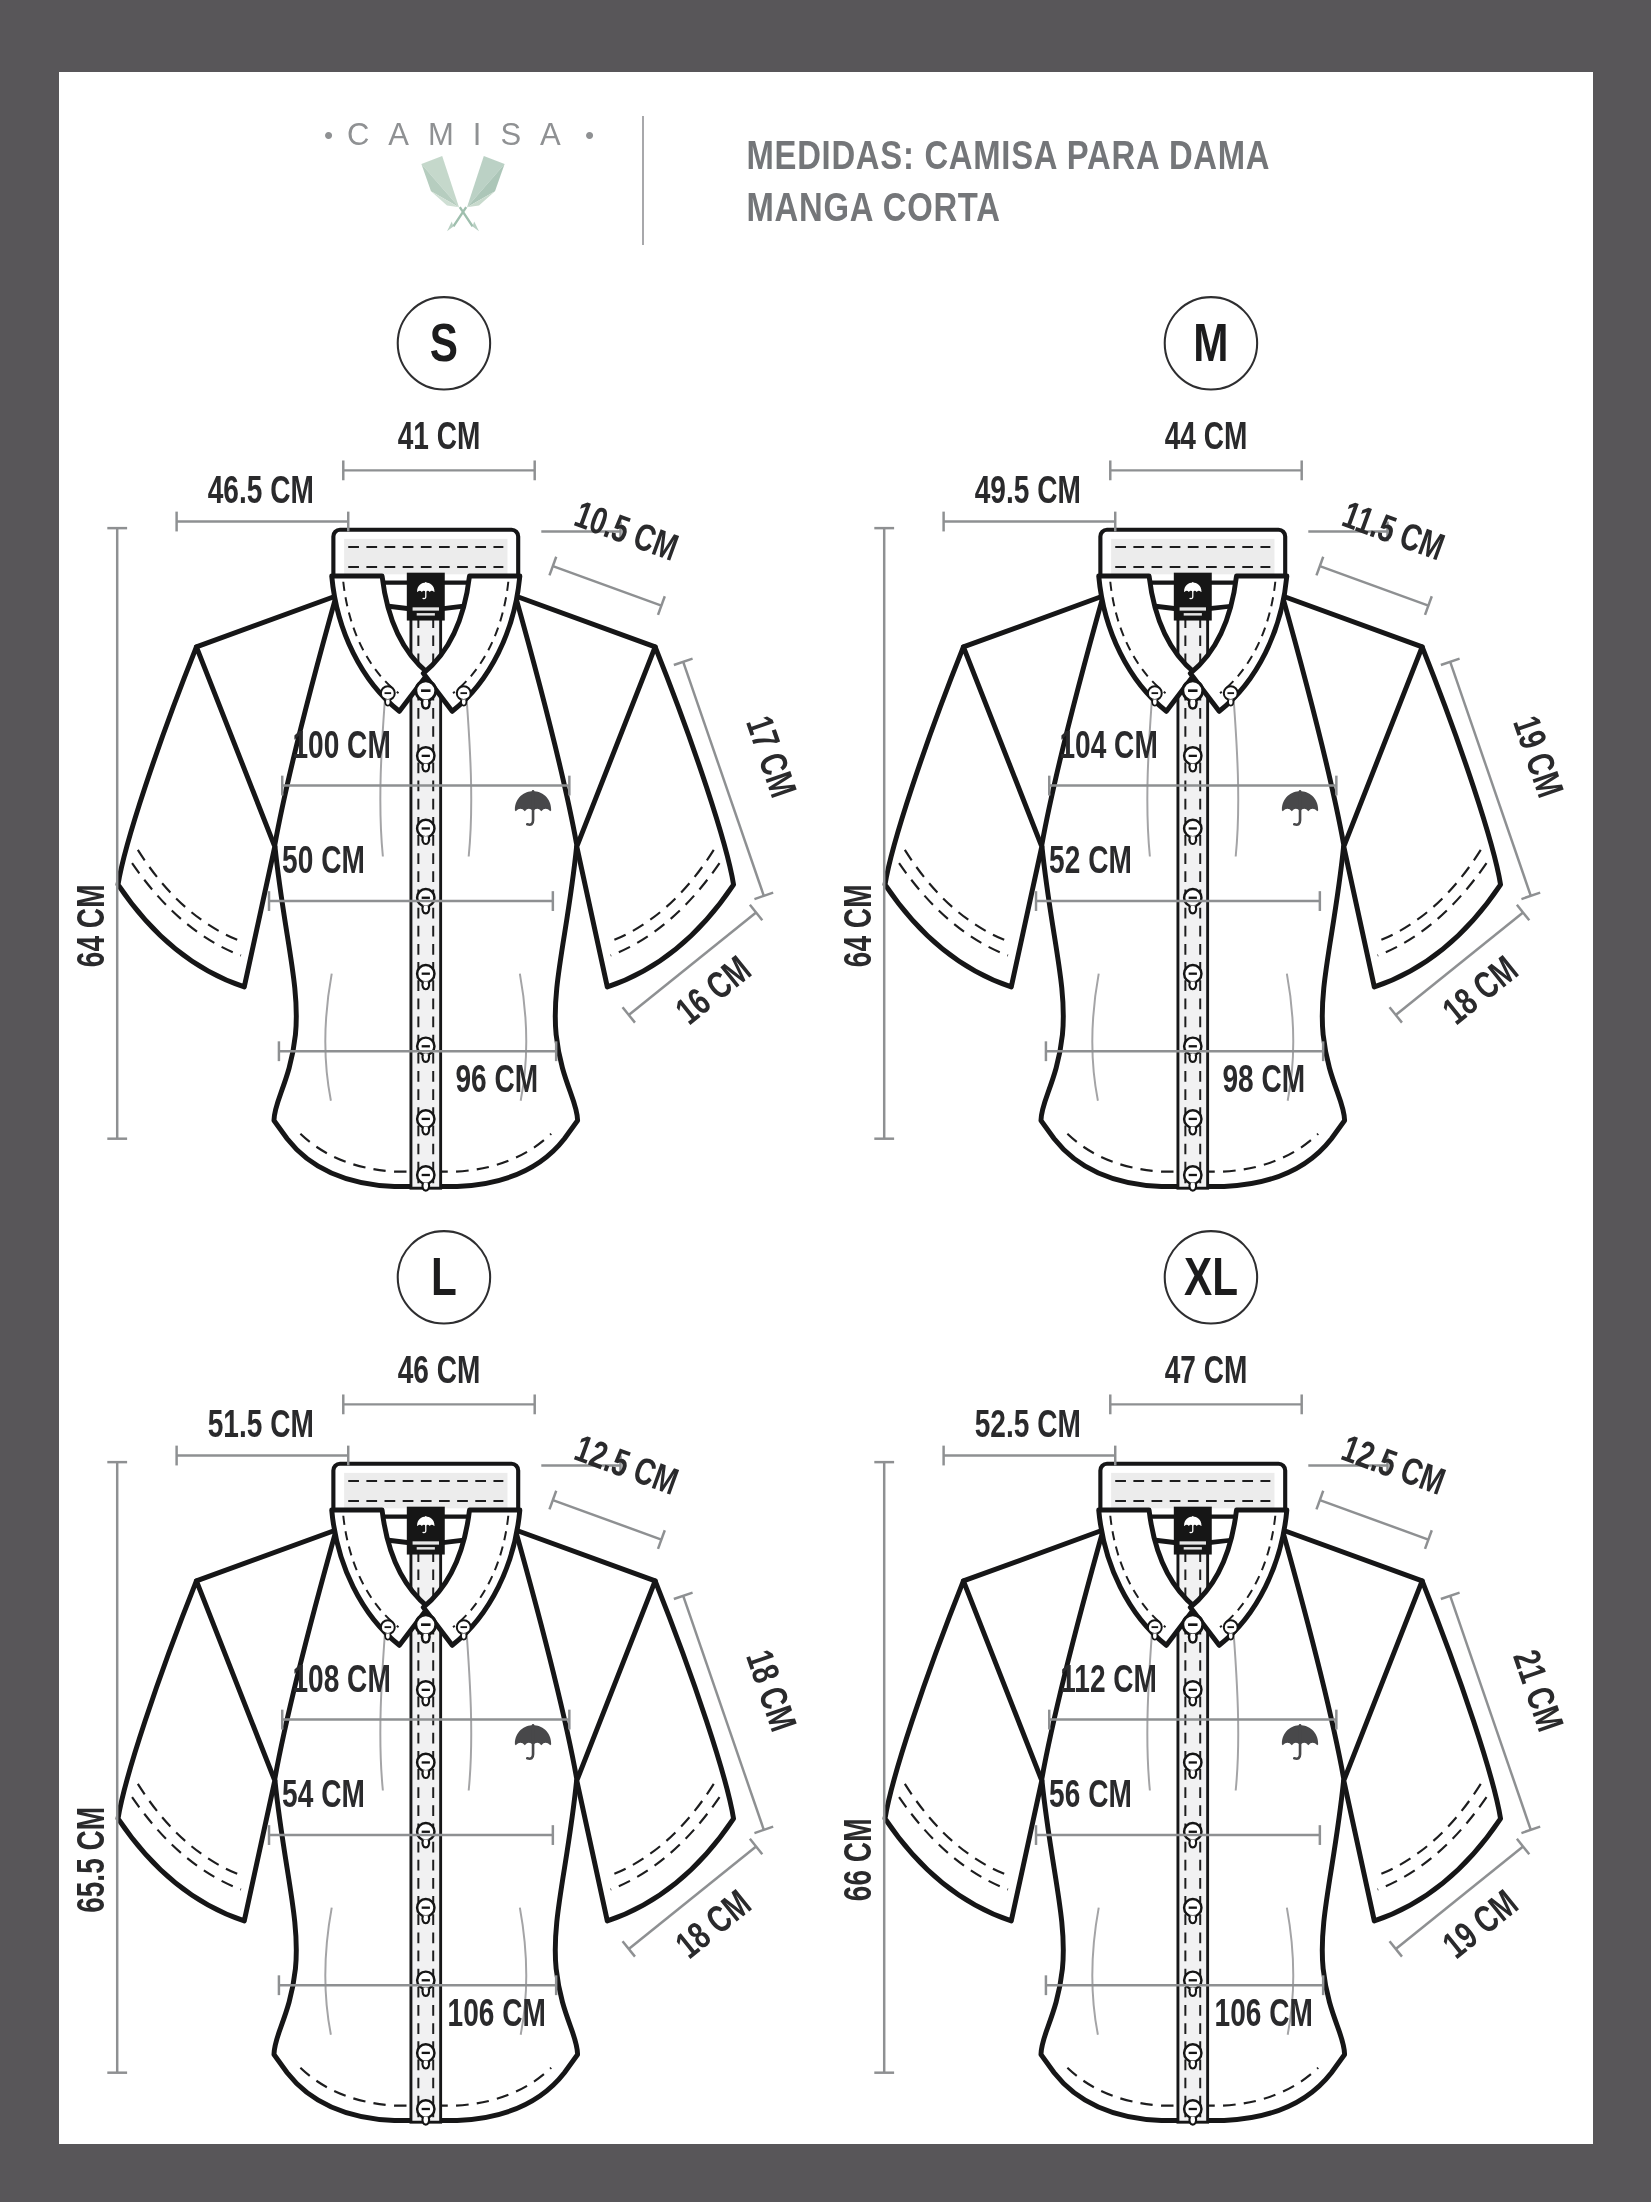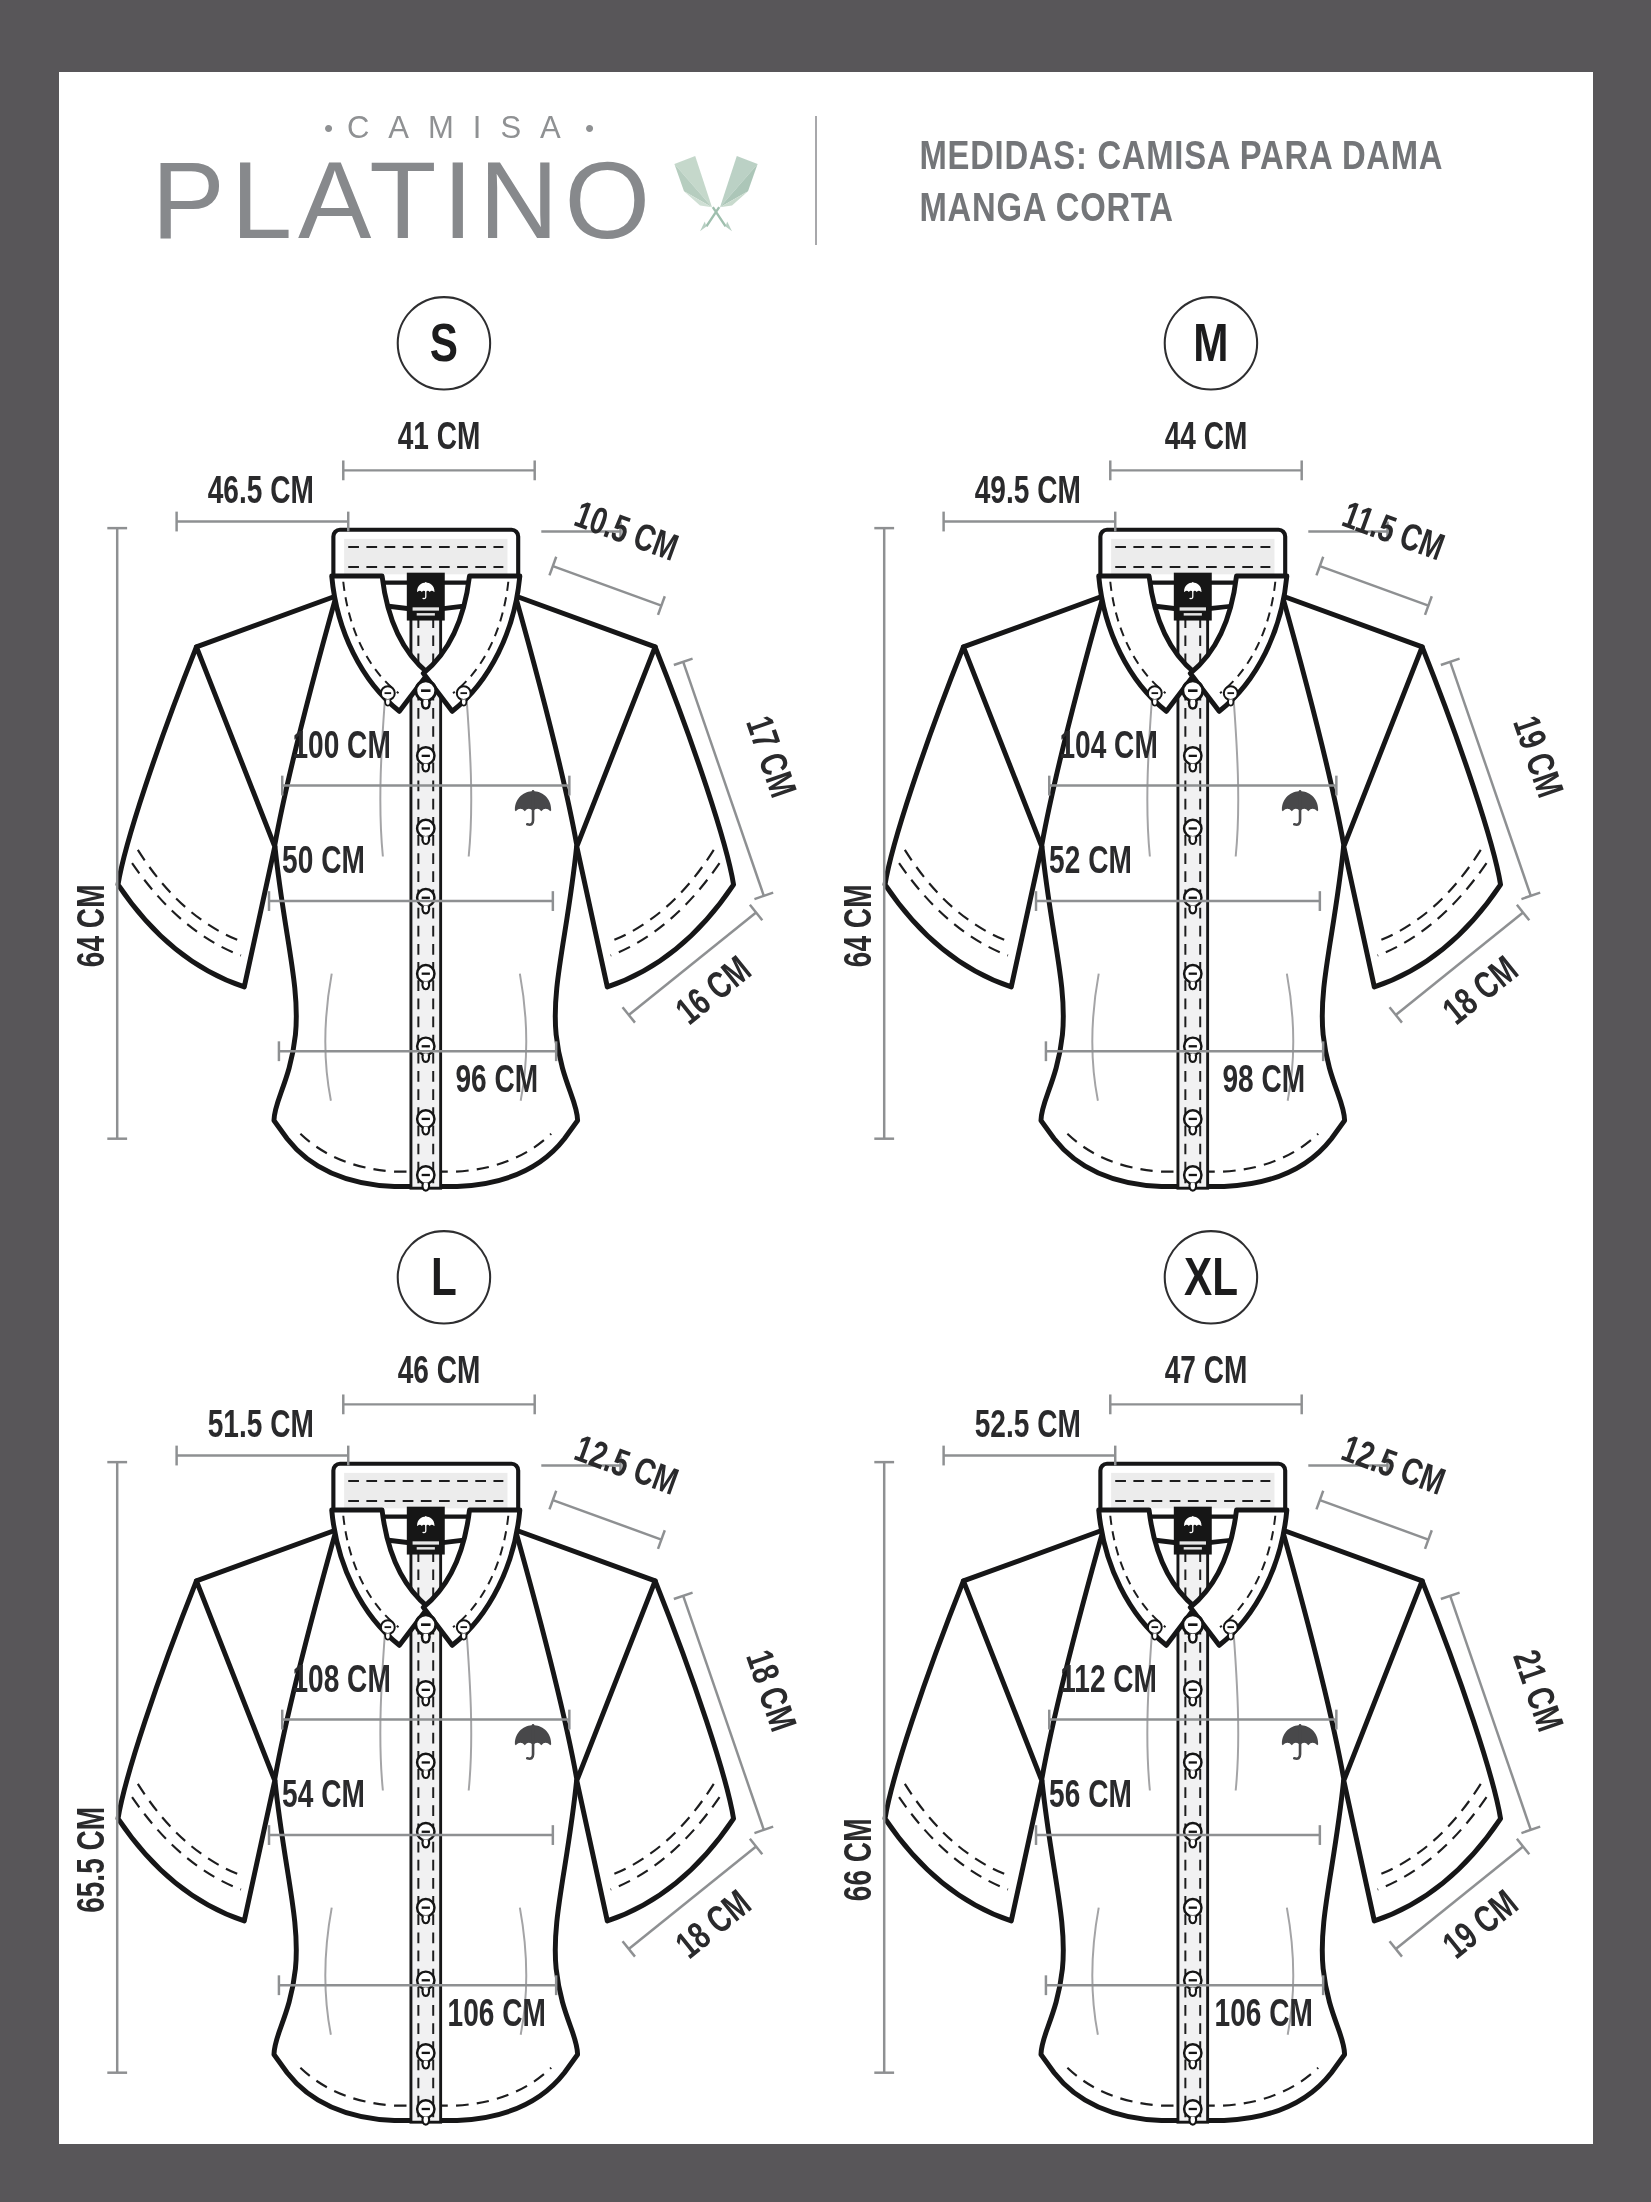--- a/index.html
+++ b/index.html
@@ -207,21 +207,20 @@
 <div class="content">
 
   <div class="header">
     <div class="logo">
       <div class="brand-top">
         <span class="dot">•</span>
         <span>CAMISA</span>
         <span class="dot">•</span>
       </div>
       <div class="brand-row">
-        <span class="brand-name">PLATINO</span>
         <svg class="butterfly" viewBox="0 0 120 120">
           <polygon points="55,74 8,20 34,10" fill="#c2d6c8" opacity="0.95"></polygon>
           <polygon points="55,74 8,20 20,54" fill="#a9c4b4" opacity="0.85"></polygon>
           <polygon points="55,74 20,54 40,72" fill="#cfdfd4"></polygon>
           <polygon points="65,74 112,20 86,10" fill="#b7cfc2" opacity="0.95"></polygon>
           <polygon points="65,74 112,20 100,54" fill="#9dbcac" opacity="0.85"></polygon>
           <polygon points="65,74 100,54 80,72" fill="#c8dacd"></polygon>
           <path d="M56,74 L72,98 M64,74 L48,98" stroke="#9fbfae" stroke-width="3" fill="none"></path>
           <polygon points="72,98 80,104 74,92" fill="#b7cfc2"></polygon>
           <polygon points="48,98 40,104 46,92" fill="#b7cfc2"></polygon>

